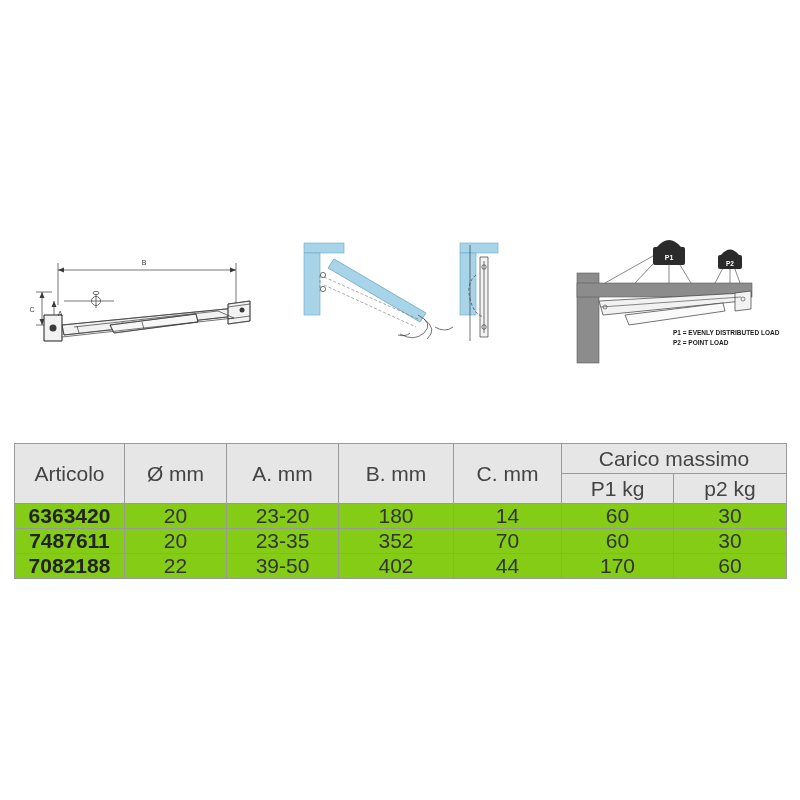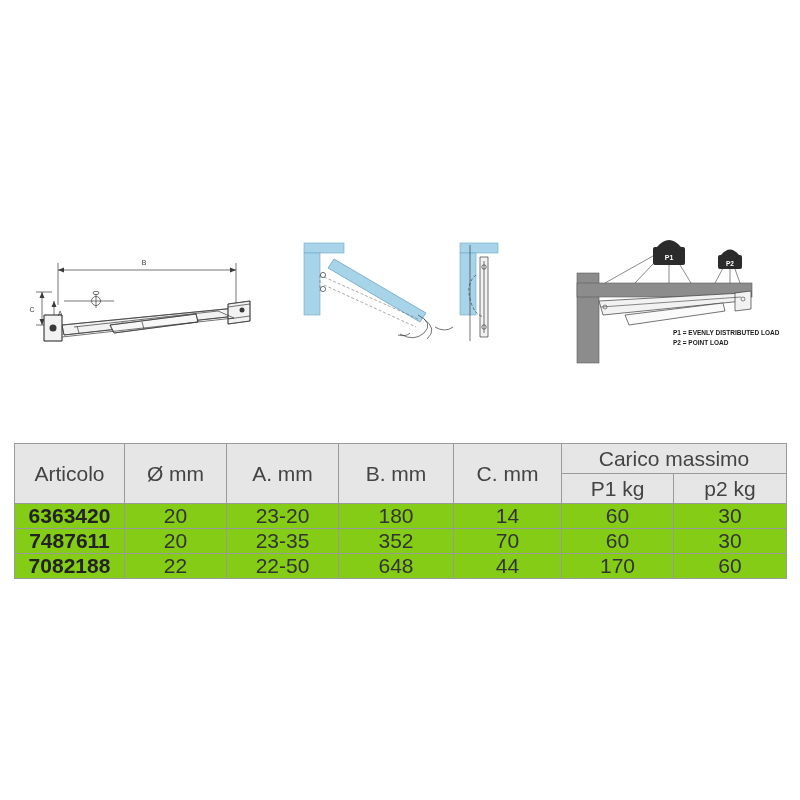--- a/index.html
+++ b/index.html
@@ -279,22 +279,22 @@
         <td>20</td>
         <td>23-35</td>
         <td>352</td>
         <td>70</td>
         <td>60</td>
         <td>30</td>
       </tr>
       <tr>
         <td class="article">7082188</td>
         <td>22</td>
-        <td>22-50</td>
-        <td>648</td>
+        <td>39-50</td>
+        <td>402</td>
         <td>44</td>
         <td>170</td>
         <td>60</td>
       </tr>
     </tbody>
   </table>
 
 </div>
 
 </body></html>

